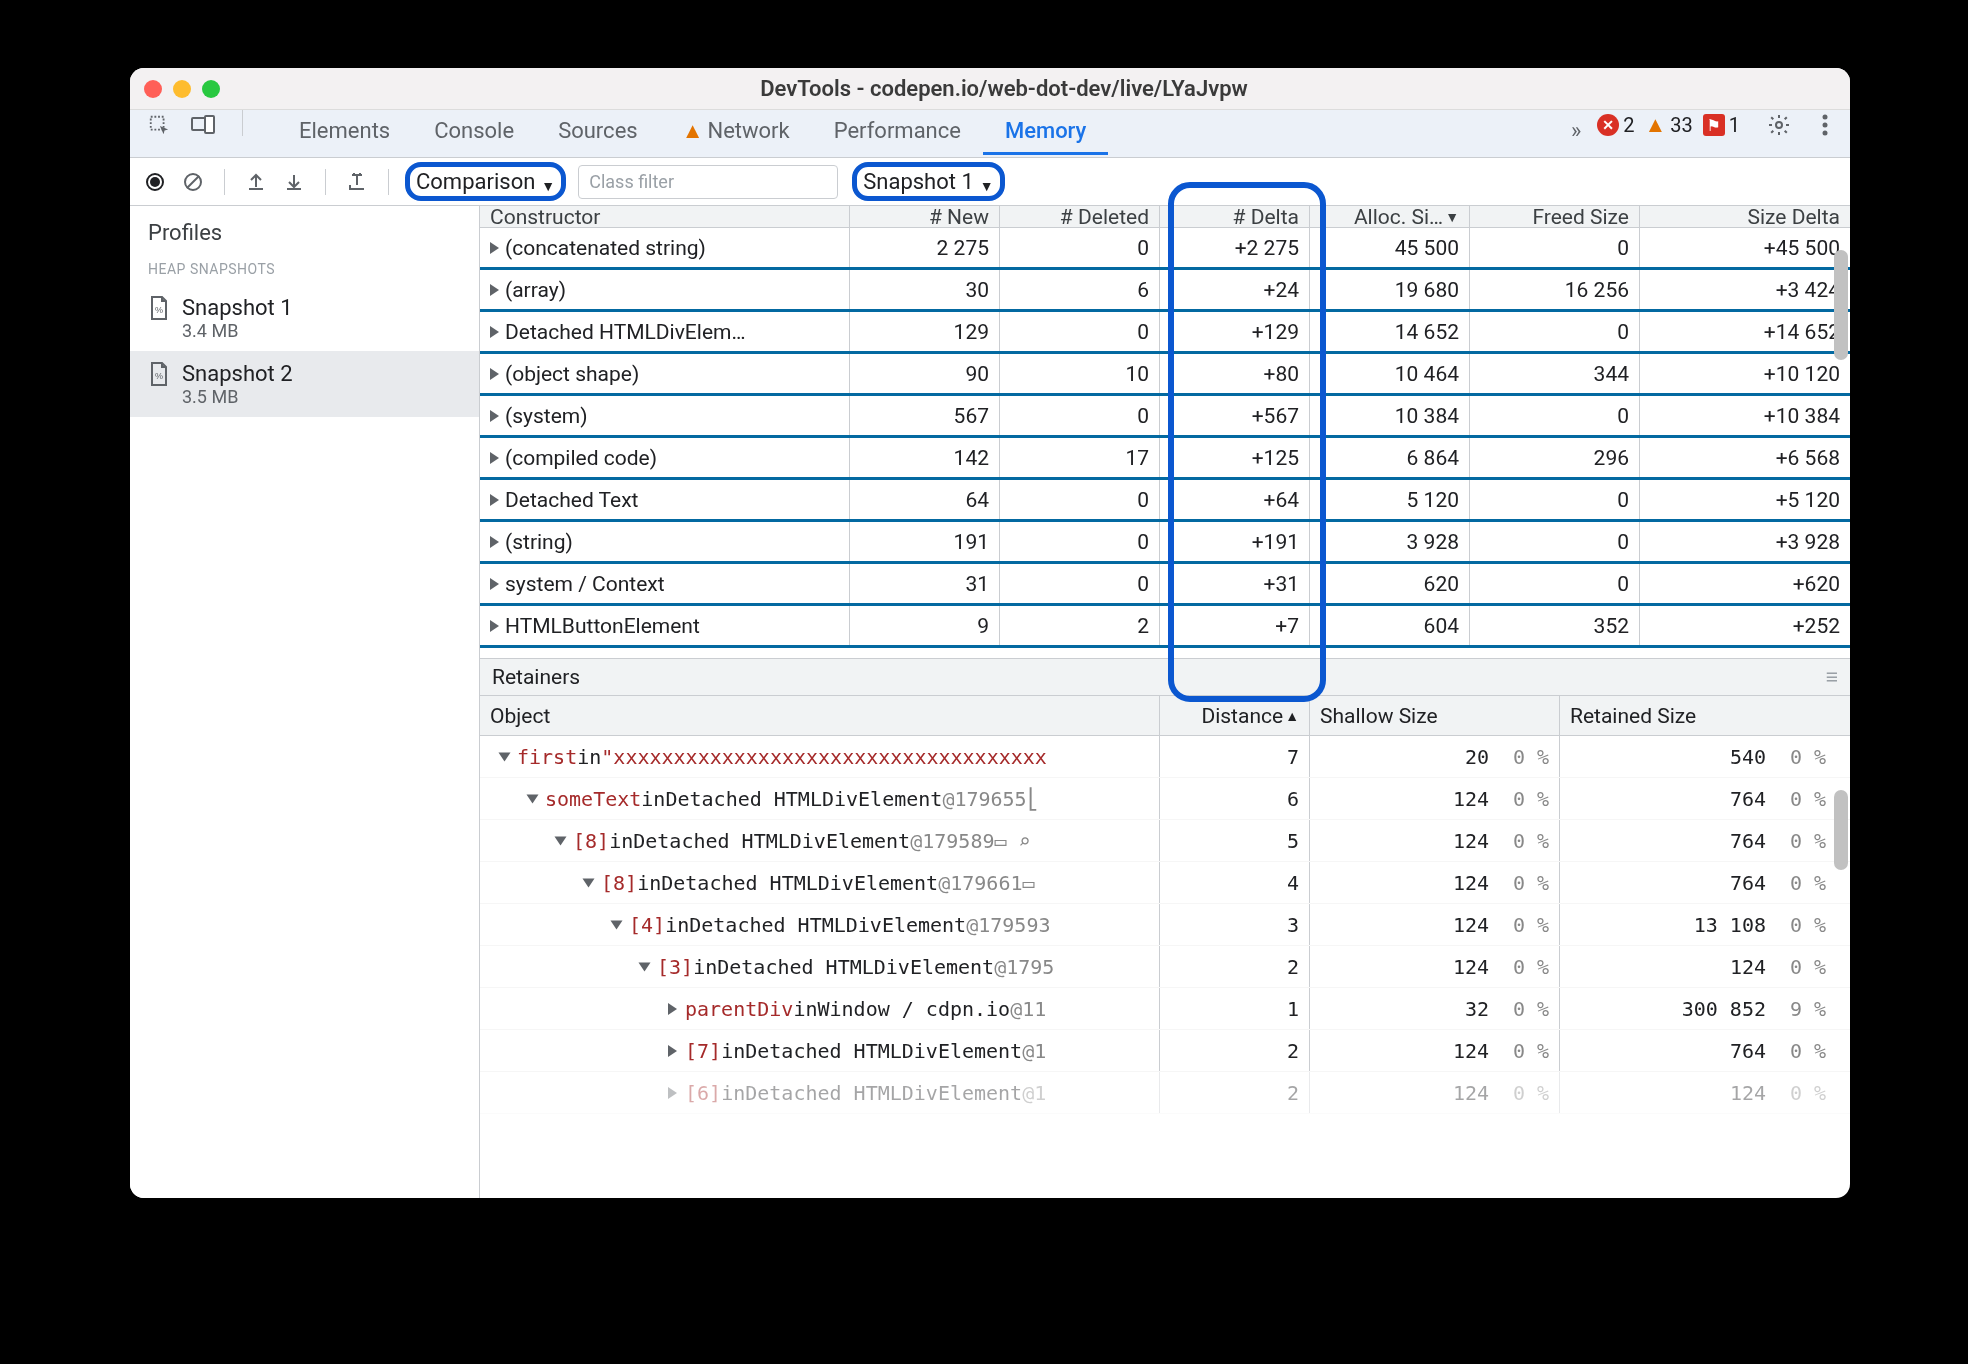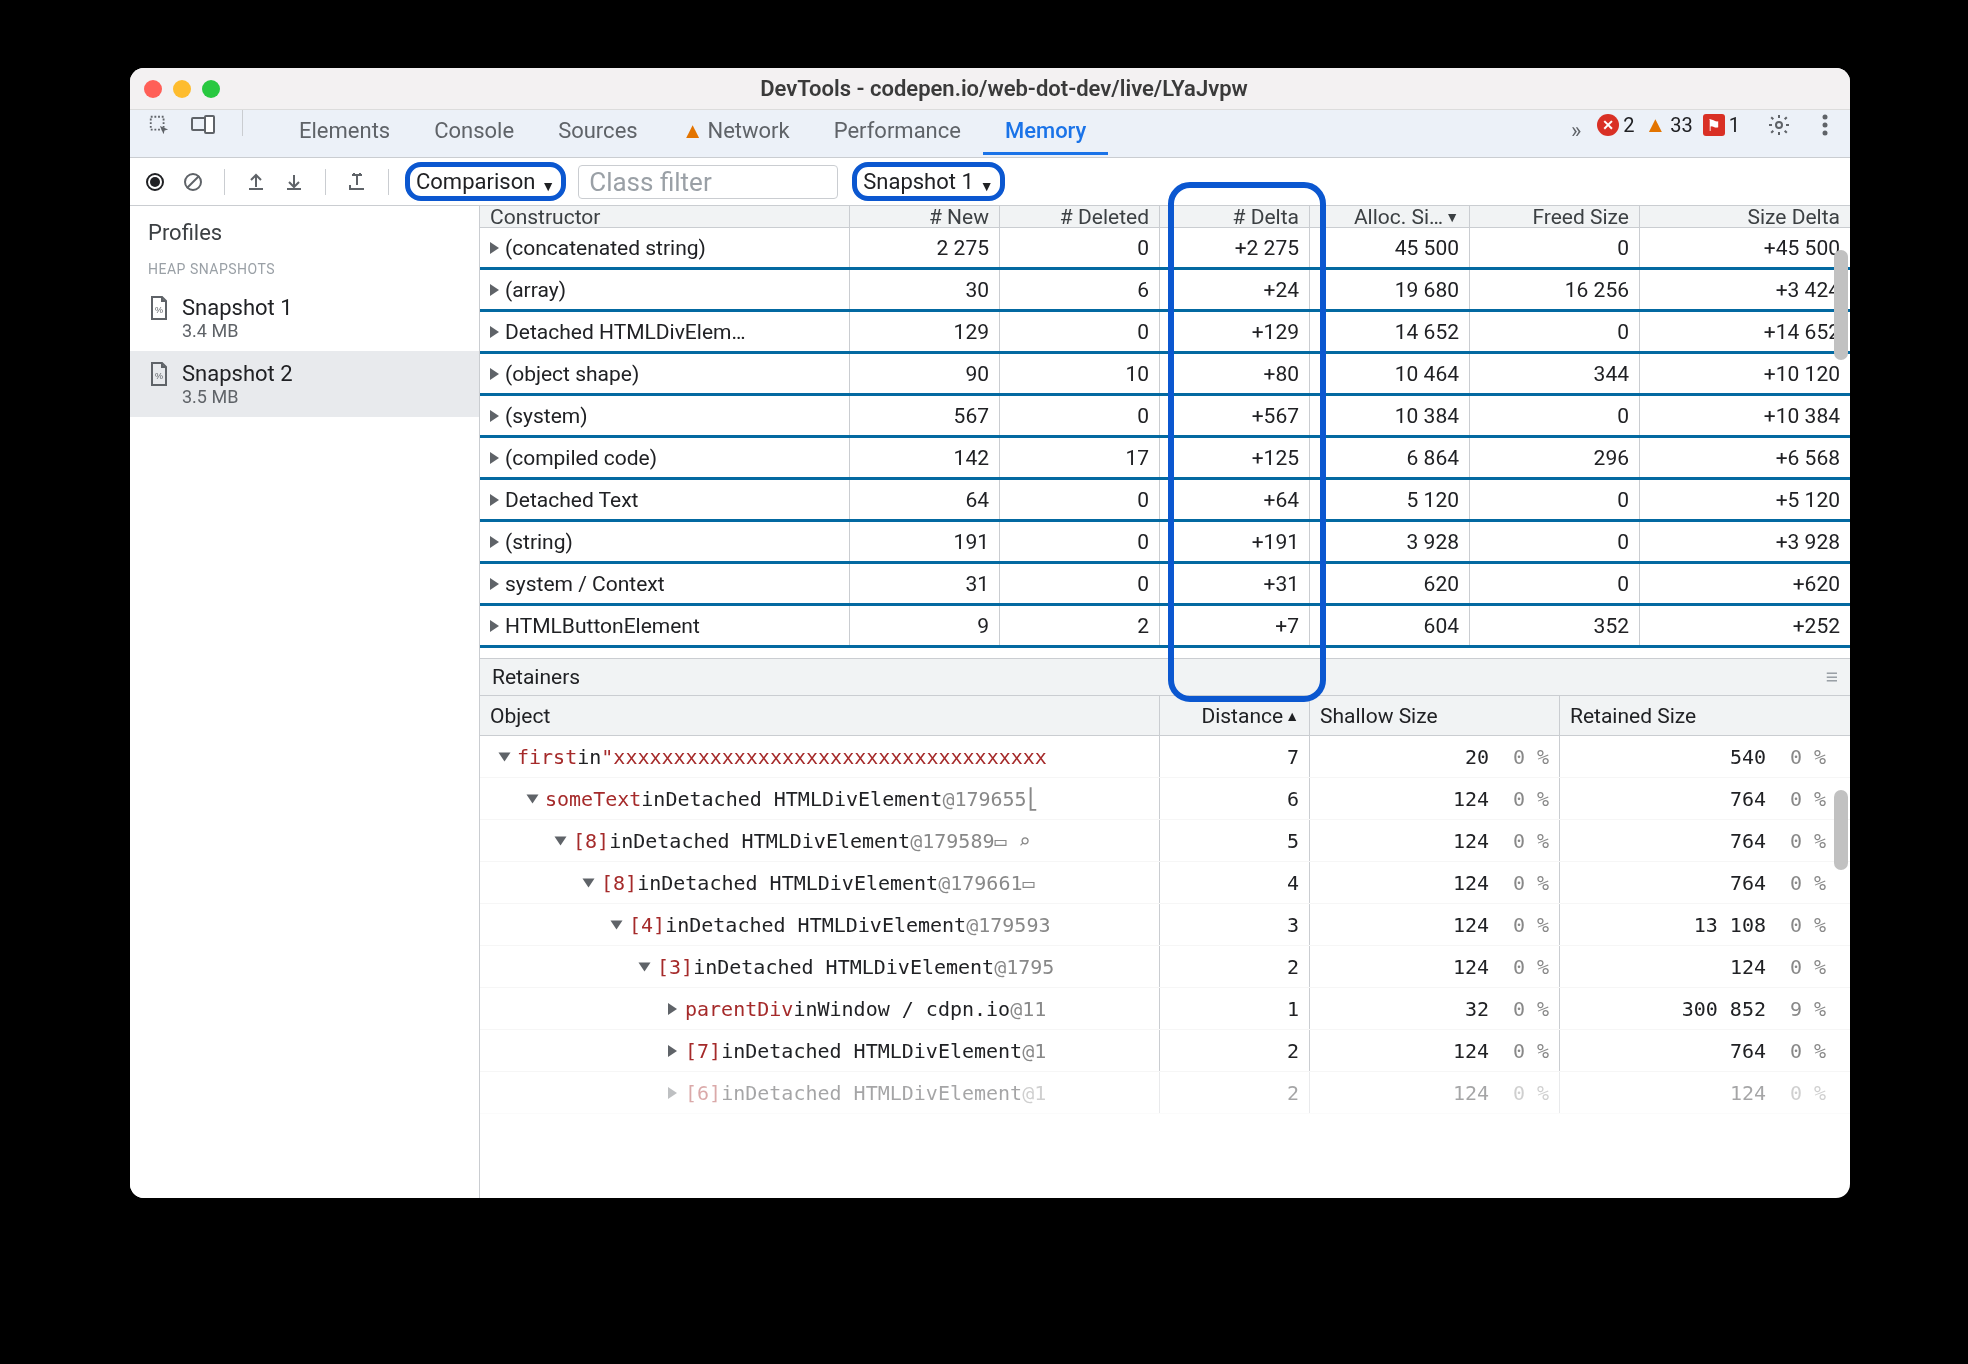--- a/index.html
+++ b/index.html
@@ -81,21 +81,21 @@
     background: var(--toolbar-bg);
     border-bottom: 1px solid var(--border);
     display:flex; align-items:center;
     padding: 0 10px;
     gap: 8px;
     flex-shrink:0;
   }
   .tool-btn { width:30px; height:30px; display:inline-flex; align-items:center; justify-content:center; color:#5f6368; }
   .sep { width:1px; height:26px; background: var(--border); margin: 0 8px; }
   .dd { display:inline-flex; align-items:center; gap:6px; padding: 4px 12px; font-size:22px; }
-  .input { height:34px; border:1px solid var(--border); border-radius:4px; padding:0 10px; font-size:26px; width: 260px; color:#9aa0a6;}
+  .input { height:34px; border:1px solid var(--border); border-radius:4px; padding:0 10px; font-size:18px; width: 260px; color:#9aa0a6;}
   .highlight-ring { border: 5px solid var(--highlight-blue); border-radius: 16px; padding: 2px 6px; align-items: flex-end; }
 
   .body { flex:1; display:flex; min-height:0; }
   .sidebar {
     width: 350px;
     border-right: 1px solid var(--border);
     background:#fff;
     display:flex; flex-direction:column;
     font-size:22px;
   }

